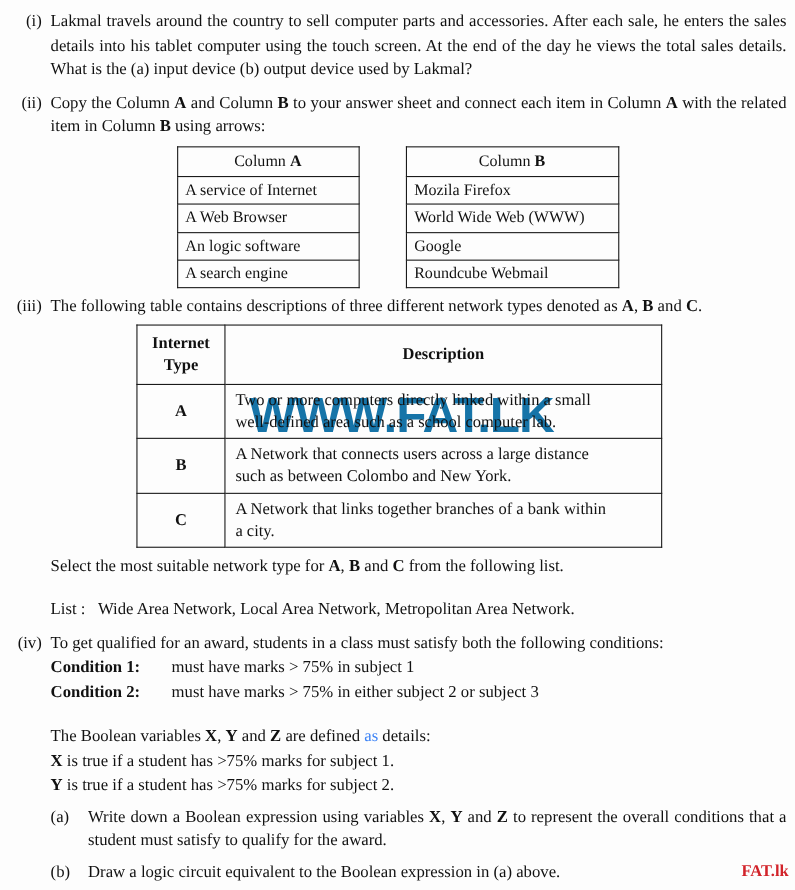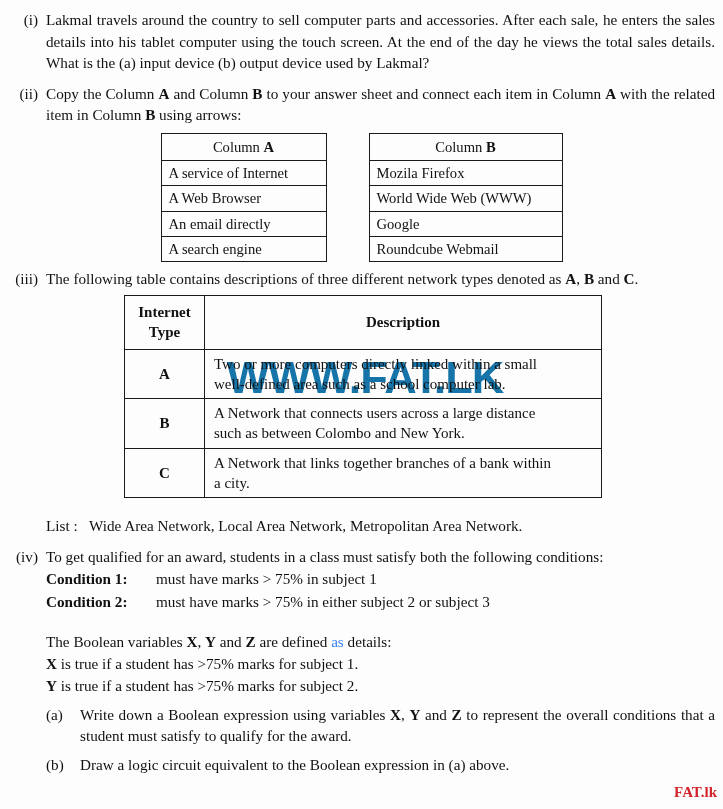--- a/index.html
+++ b/index.html
@@ -204,21 +204,21 @@
           <tr>
             <td class="head"><span>Column </span><b>A</b></td>
           </tr>
           <tr>
               <td>A service of Internet</td>
             </tr>
           <tr>
               <td>A Web Browser</td>
             </tr>
           <tr>
-              <td>An email directly</td>
+              <td>An logic software</td>
             </tr>
           <tr>
               <td>A search engine</td>
             </tr>
         </tbody>
       </table>
 
       <table class="bordered" id="col-b-table">
         <tbody>
           <tr>
@@ -272,20 +272,21 @@
           <td class="c-type">C</td>
           <td class="c-desc">
             <span>A Network that links together branches of a bank within</span>
             <span>a city.</span>
           </td>
         </tr>
       </tbody>
     </table>
 
     <div class="item" style="padding-left:38px;margin-bottom:9px;">
+      <p class="line"><span>Select the most suitable network type for </span><b>A</b><span>, </span><b>B</b><span> and </span><b>C</b><span> from the following list.</span></p>
       <p class="line spaced"><span>List :</span>&nbsp;&nbsp;&nbsp;<span>Wide Area Network, Local Area Network, Metropolitan Area Network.</span></p>
     </div>
 
     <div class="item">
       <span class="marker">(iv)</span>
       <p class="line">To get qualified for an award, students in a class must satisfy both the following conditions:</p>
 
       <div class="cond-row">
         <span class="cond-label">Condition 1:</span>
         <span>must have marks &gt; 75% in subject 1</span>

